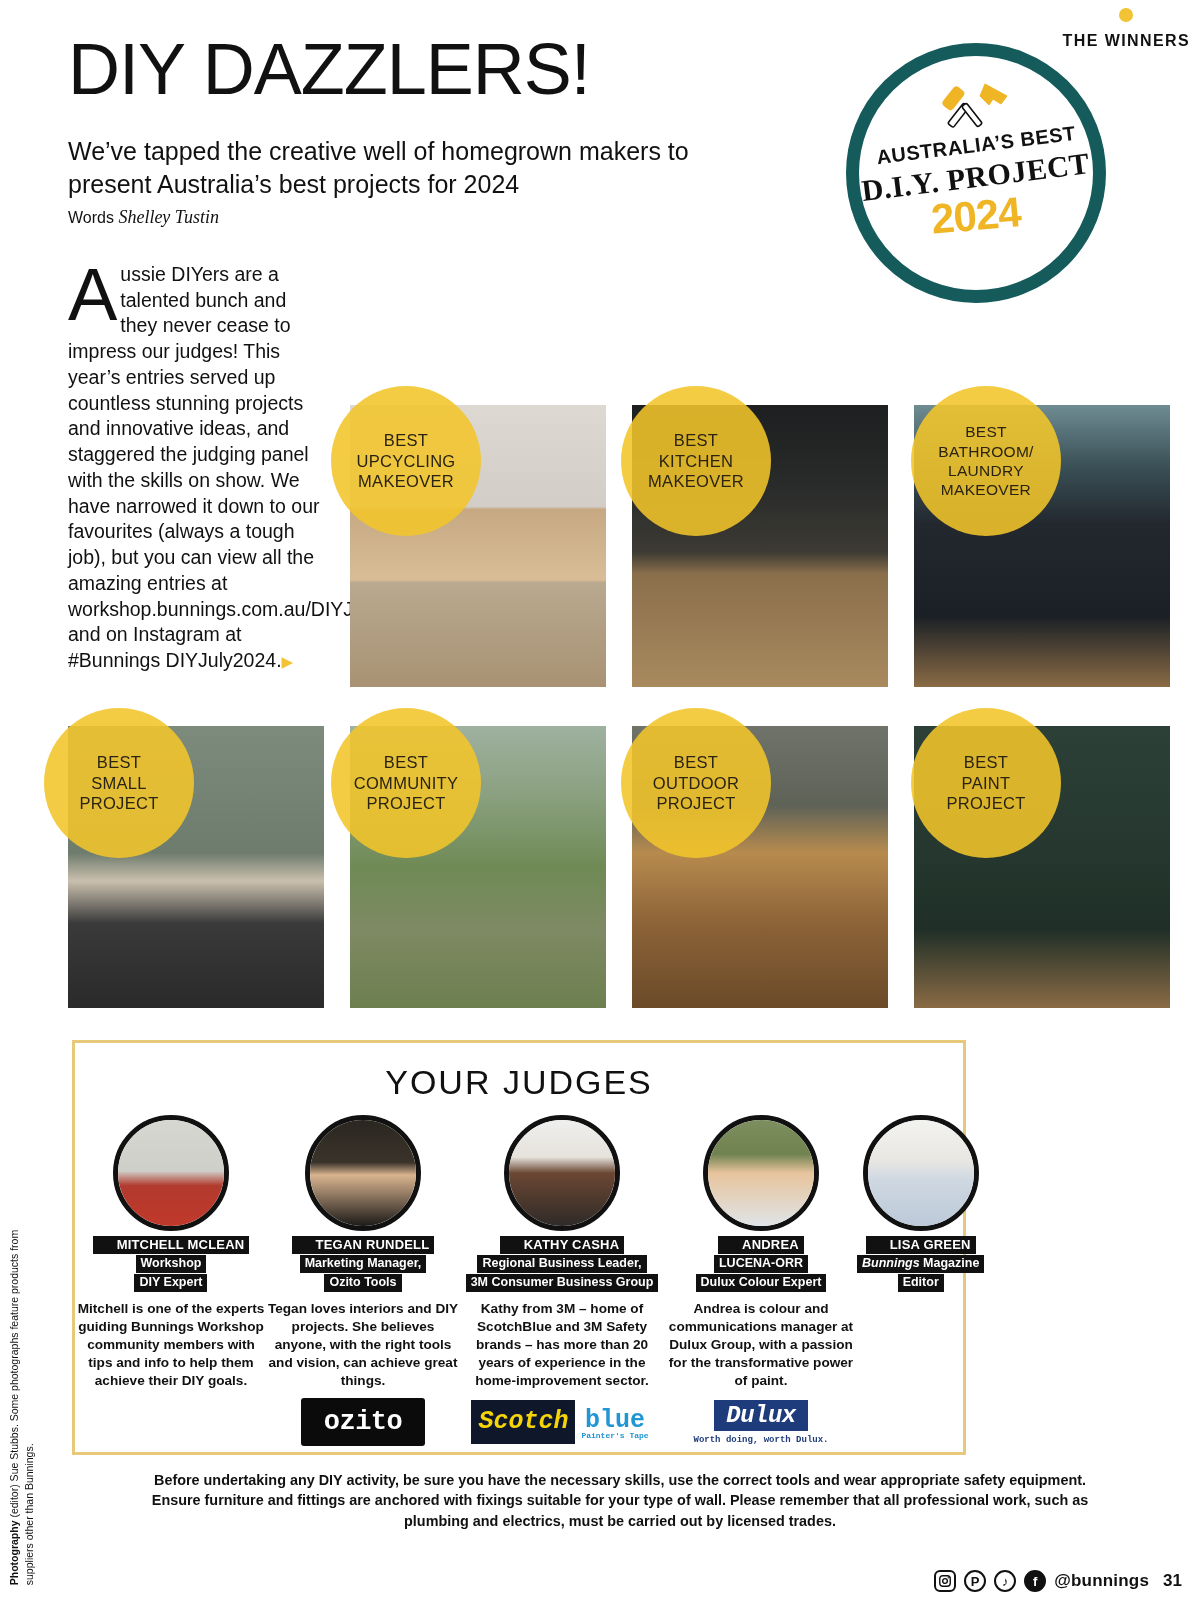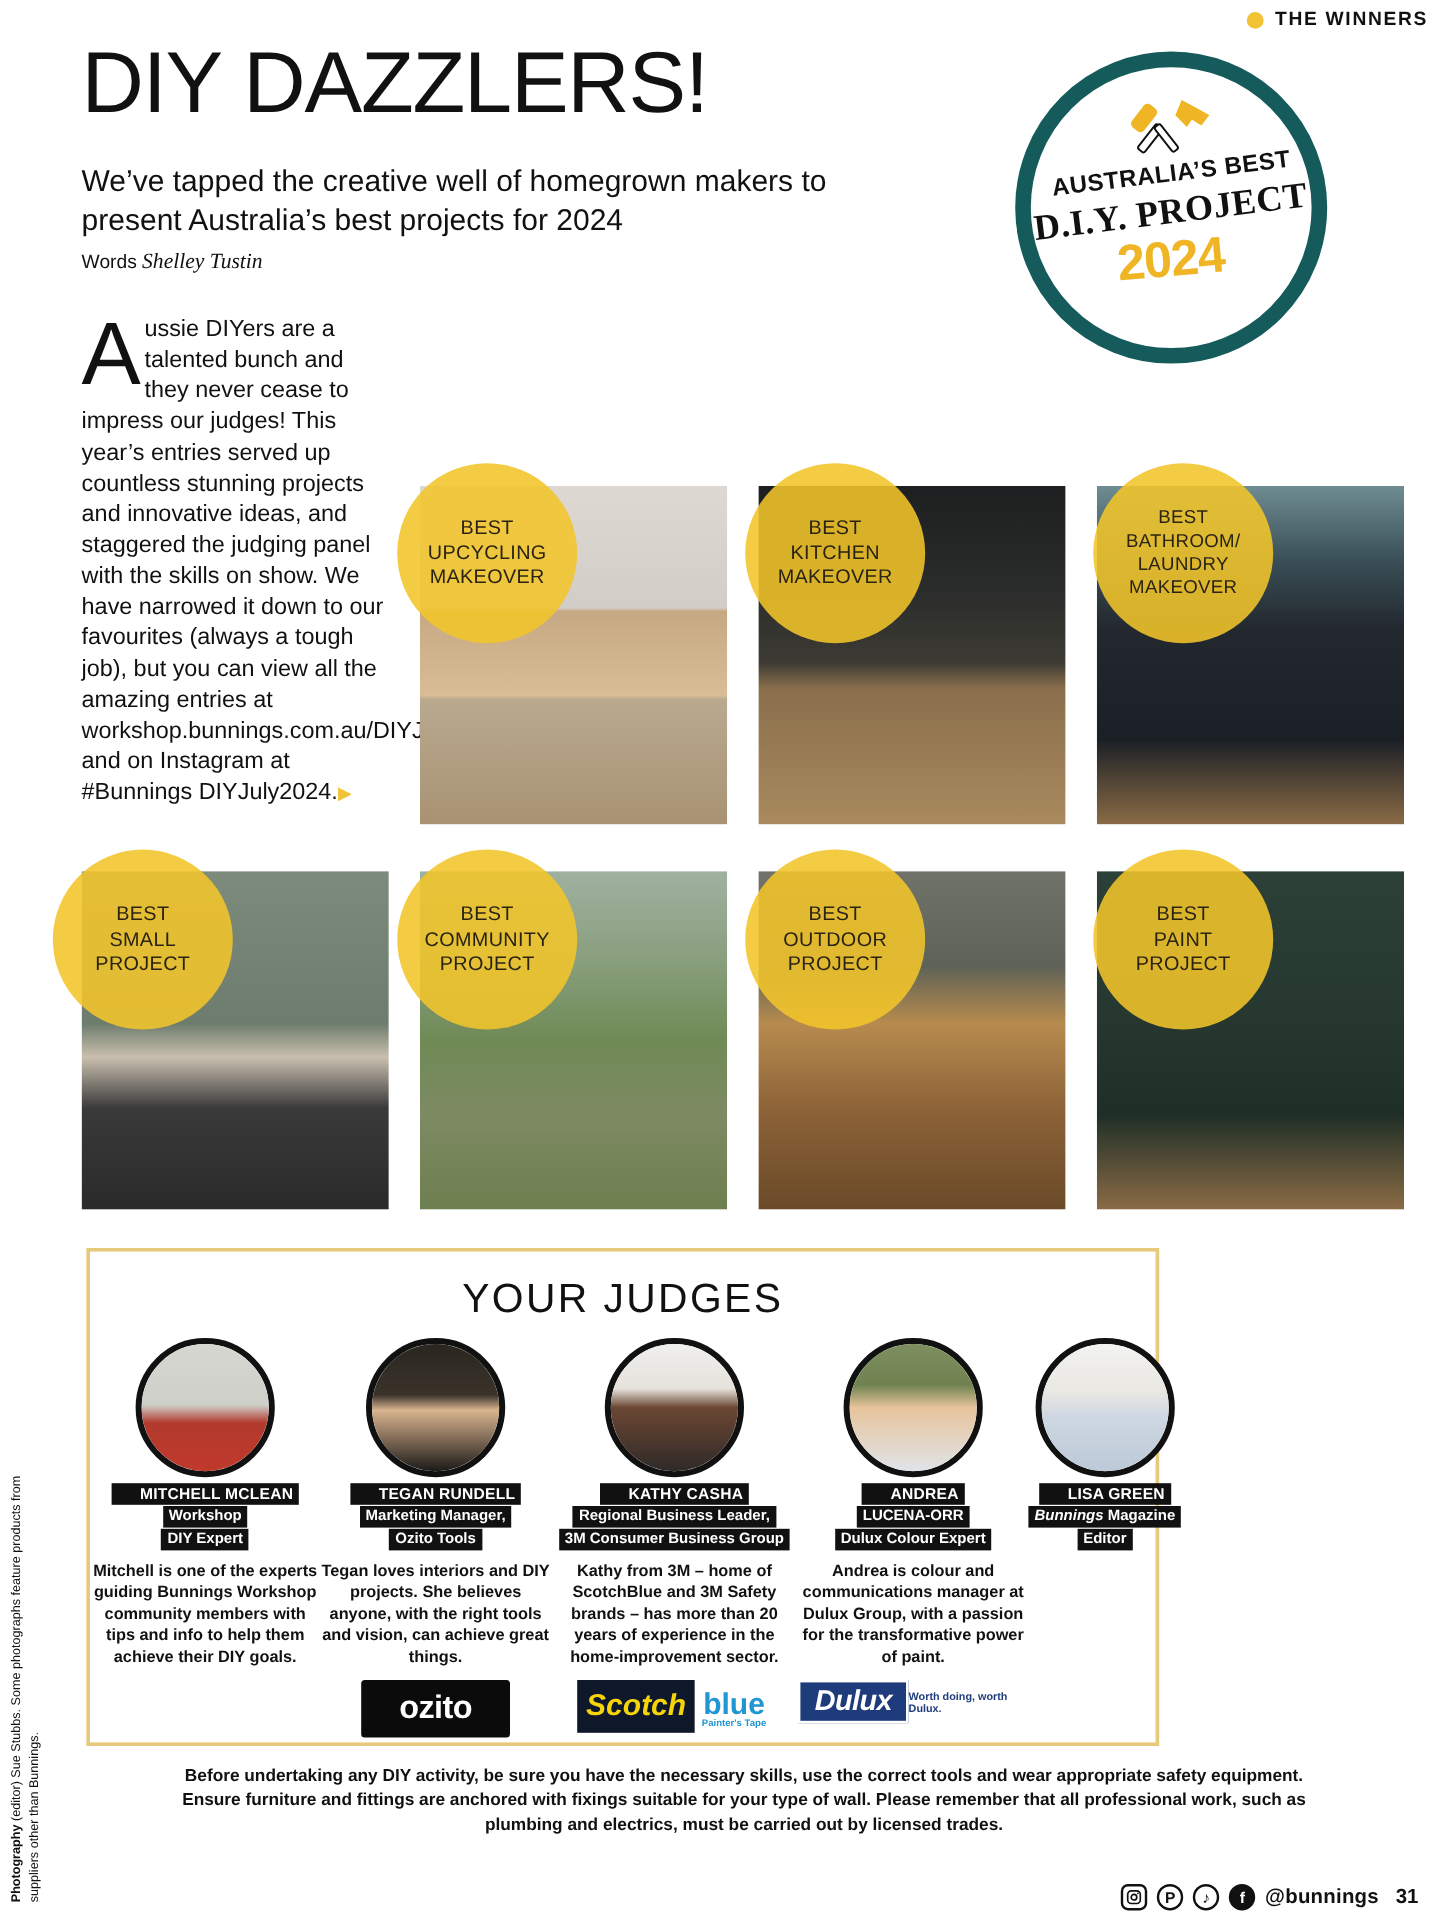--- a/index.html
+++ b/index.html
@@ -8,21 +8,21 @@
     background: #ffffff;
     font-family: "Liberation Sans", sans-serif;
     color: #111;
     overflow: hidden;
   }
   .page { position: relative; width: 1200px; height: 1604px; background:#fff; }
 
   
   .winners-strip {
     position: absolute; top: 8px; right: 10px;
-    display: flex; align-items: center; gap: 10px;
+    display: flex; align-items: center; gap: 10px; flex-direction: column;
   }
   .winners-dot {
     width: 14px; height: 14px; border-radius: 50%;
     background: #F2C335; display:block;
   }
   .winners-label {
     font-size: 16px; font-weight: 700; letter-spacing: 1.4px;
     color: #111;
   }
 
@@ -124,41 +124,41 @@
     background: #111; color: #fff; font-size: 12.5px; font-weight: 700;
     padding: 1px 5px; white-space: nowrap; line-height: 1.25;
   }
   .tag.name { font-size: 13px; letter-spacing: 0.2px; padding-left: 24px; }
   .tag i { font-style: italic; }
   .judge-bio {
     margin-top: 8px; font-size: 13.6px; line-height: 1.33;
     text-align: center; font-weight: 600; color: #111; width: 192px;
   }
   .judge-bio i { font-style: italic; }
-  .judge-logo { margin-top: 10px; height: 44px; display:flex; align-items:flex-start; justify-content:center; }
+  .judge-logo { margin-top: 10px; height: 44px; display:flex; align-items:center; justify-content:center;font-family:Liberation Mono, monospace; }
 
   
   .logo-ozito {
     width: 124px; height: 48px; background: #0b0b0b;
     border-radius: 3px;
     display:flex; align-items:center; justify-content:center;
     color: #fff; font-size: 27px; font-weight: 800; letter-spacing: -0.5px;
     position: relative;
   }
   .logo-scotch { display:flex; align-items:stretch; height: 44px; }
   .logo-scotch .s1 {
     background:#0f172a; color:#F5D40A; font-size: 25px; font-weight: 800;
     padding: 3px 7px; display:flex; align-items:center; font-style: italic;
   }
   .logo-scotch .s2 {
     background:#fff; color:#2196D4; font-size: 25px; font-weight: 800;
     padding: 3px 4px 0 6px; display:flex; flex-direction:column; align-items:center; justify-content:center;
   }
   .logo-scotch .s2 small { font-size: 8px; color:#2196D4; font-weight:700; margin-top:-4px;}
-  .logo-dulux { display:flex; flex-direction:row; align-items:center; }
+  .logo-dulux { display:flex; flex-direction:column; align-items:center; }
   .logo-dulux .d1 {
     background:#1E3C7B; color:#fff; font-size: 24px; font-weight: 800;
     font-style: italic; padding: 2px 12px; letter-spacing: -0.5px;
     border: 2px solid #fff;
   }
   .logo-dulux .d2 { font-size: 9px; font-weight: 800; color:#1E3C7B; margin-top:2px; }
 
   
   .disclaimer {
     position: absolute; left: 150px; top: 1470px; width: 940px;

